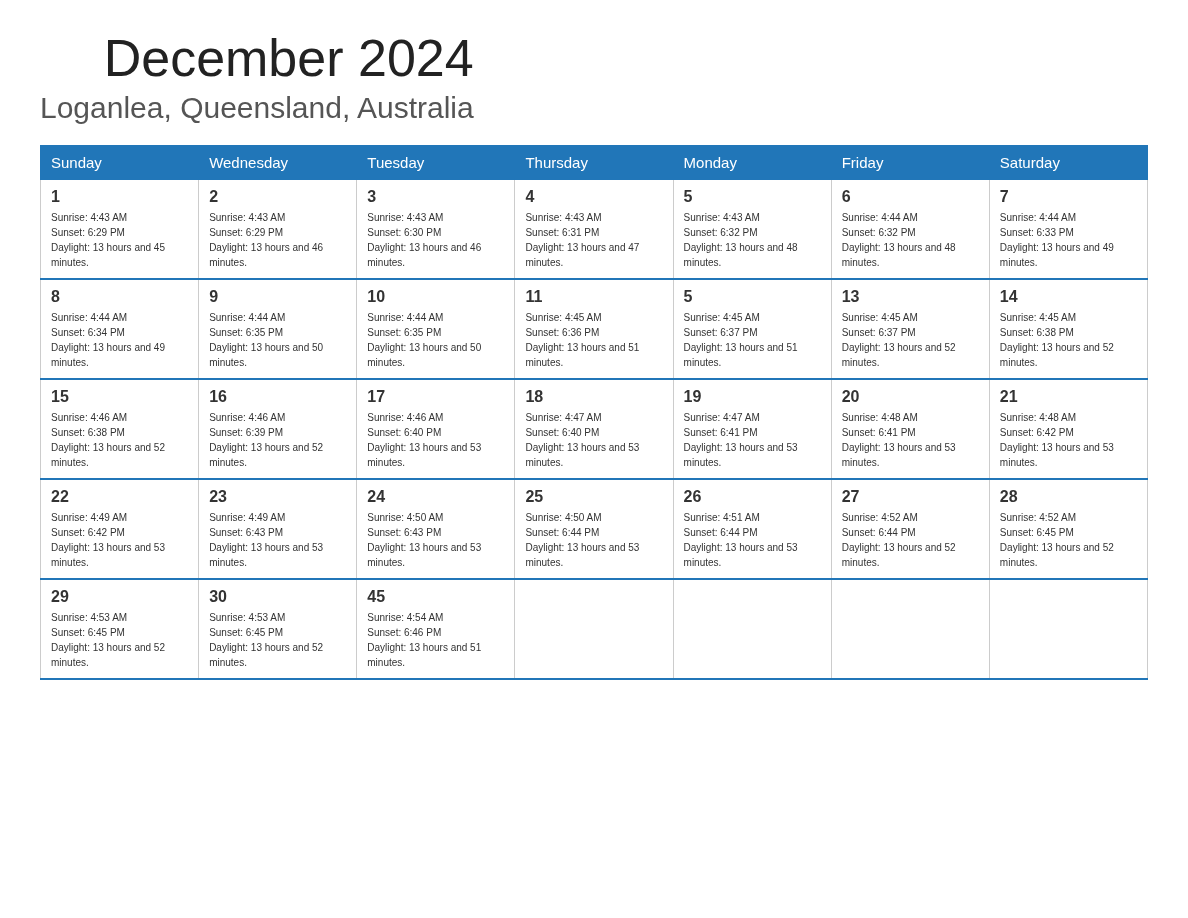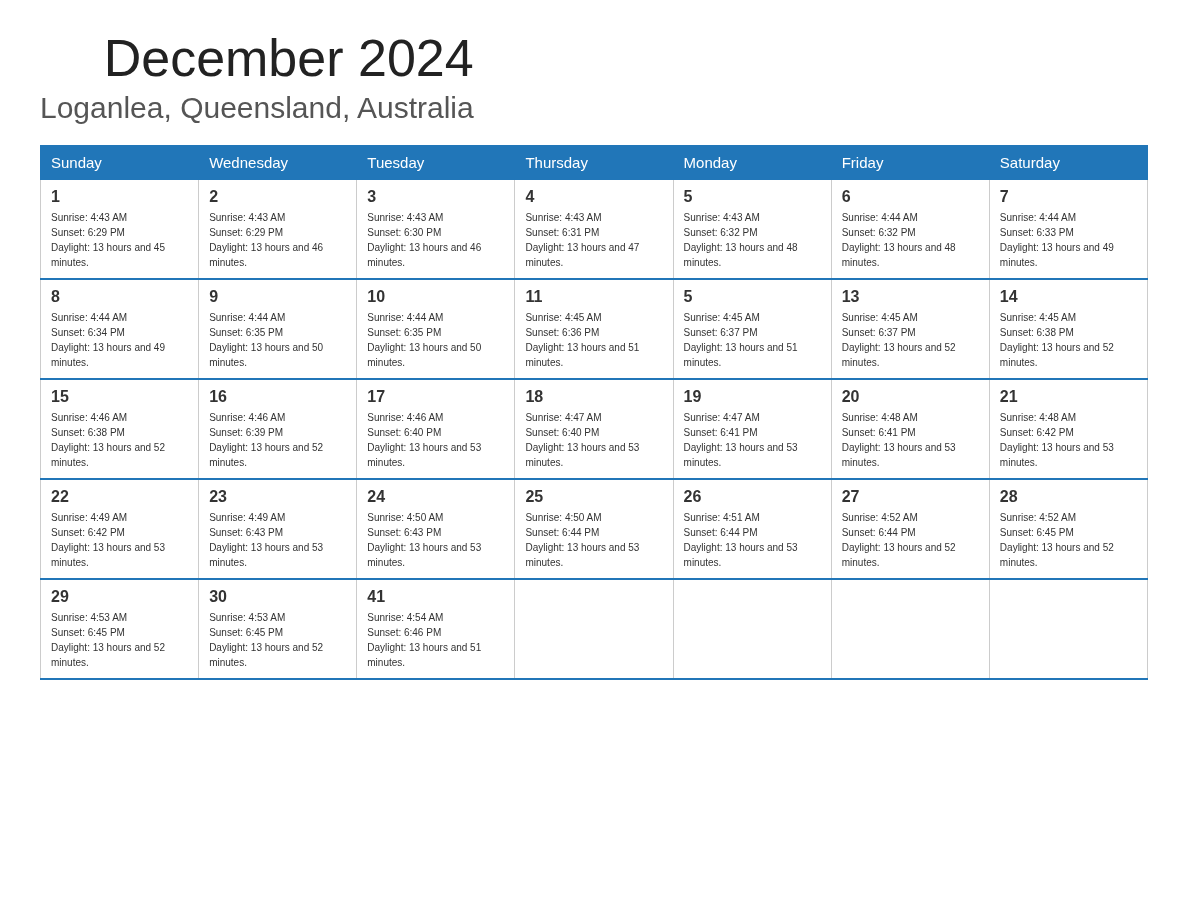--- a/index.html
+++ b/index.html
@@ -235,21 +235,21 @@
       <tr>
         <td>
           <span class="day-number">29</span>
           <div class="day-info">Sunrise: 4:53 AM<br>Sunset: 6:45 PM<br>Daylight: 13 hours and 52 minutes.</div>
         </td>
         <td>
           <span class="day-number">30</span>
           <div class="day-info">Sunrise: 4:53 AM<br>Sunset: 6:45 PM<br>Daylight: 13 hours and 52 minutes.</div>
         </td>
         <td>
-          <span class="day-number">41</span>
+          <span class="day-number">45</span>
           <div class="day-info">Sunrise: 4:54 AM<br>Sunset: 6:46 PM<br>Daylight: 13 hours and 51 minutes.</div>
         </td>
         <td class="empty"></td>
         <td class="empty"></td>
         <td class="empty"></td>
         <td class="empty"></td>
       </tr>
     </tbody>
 </table>
 

